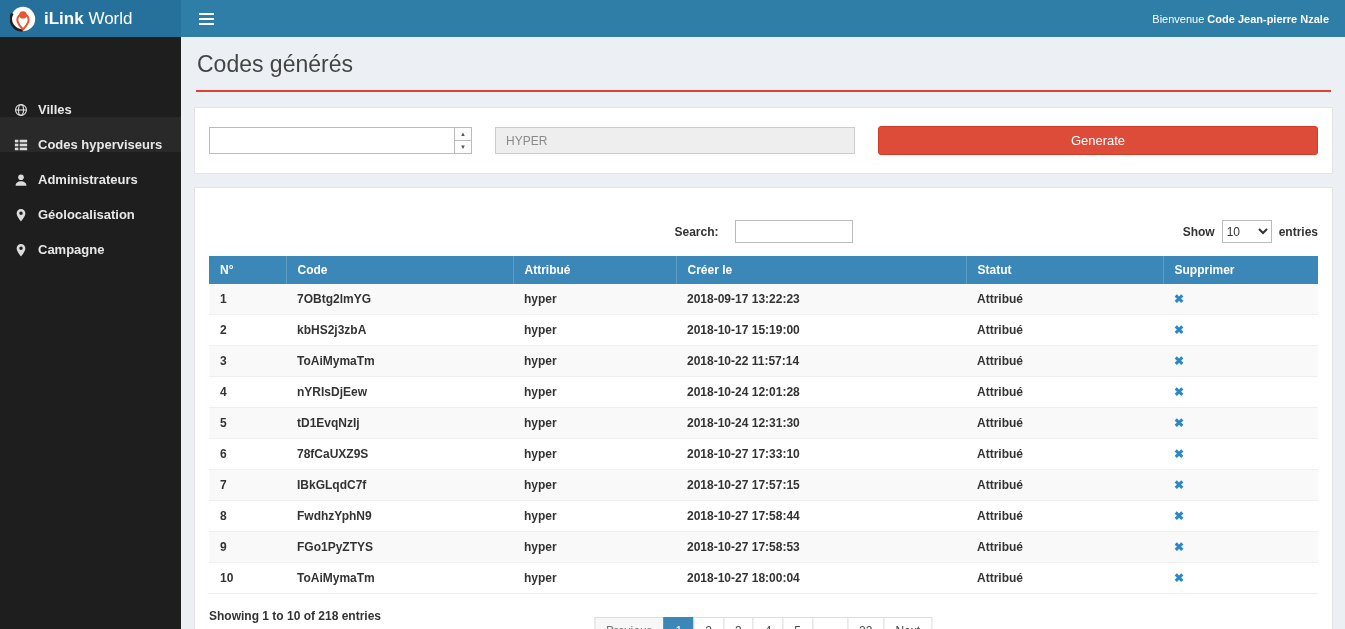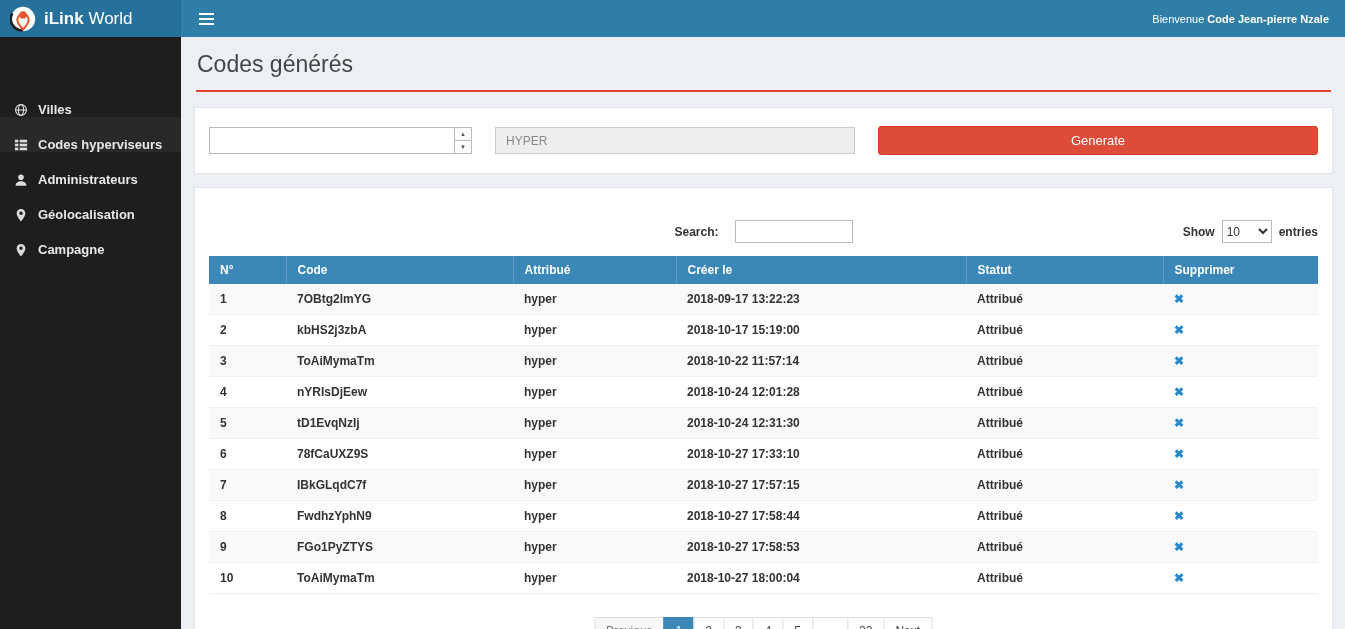--- a/index.html
+++ b/index.html
@@ -319,20 +319,21 @@
                 <td>ToAiMymaTm</td>
                 <td>hyper</td>
                 <td>2018-10-27 18:00:04</td>
                 <td>Attribué</td>
                 <td><span class="del">✖</span></td>
               </tr>
             </tbody>
         </table>
 
         <div class="table-footer">
+          <div class="summary">Showing 1 to 10 of 218 entries</div>
           <div class="pagination">
               <span class="page disabled">Previous</span>
               <span class="page active">1</span>
               <span class="page">2</span>
               <span class="page">3</span>
               <span class="page">4</span>
               <span class="page">5</span>
               <span class="page ellipsis">…</span>
               <span class="page">22</span>
               <span class="page">Next</span>

